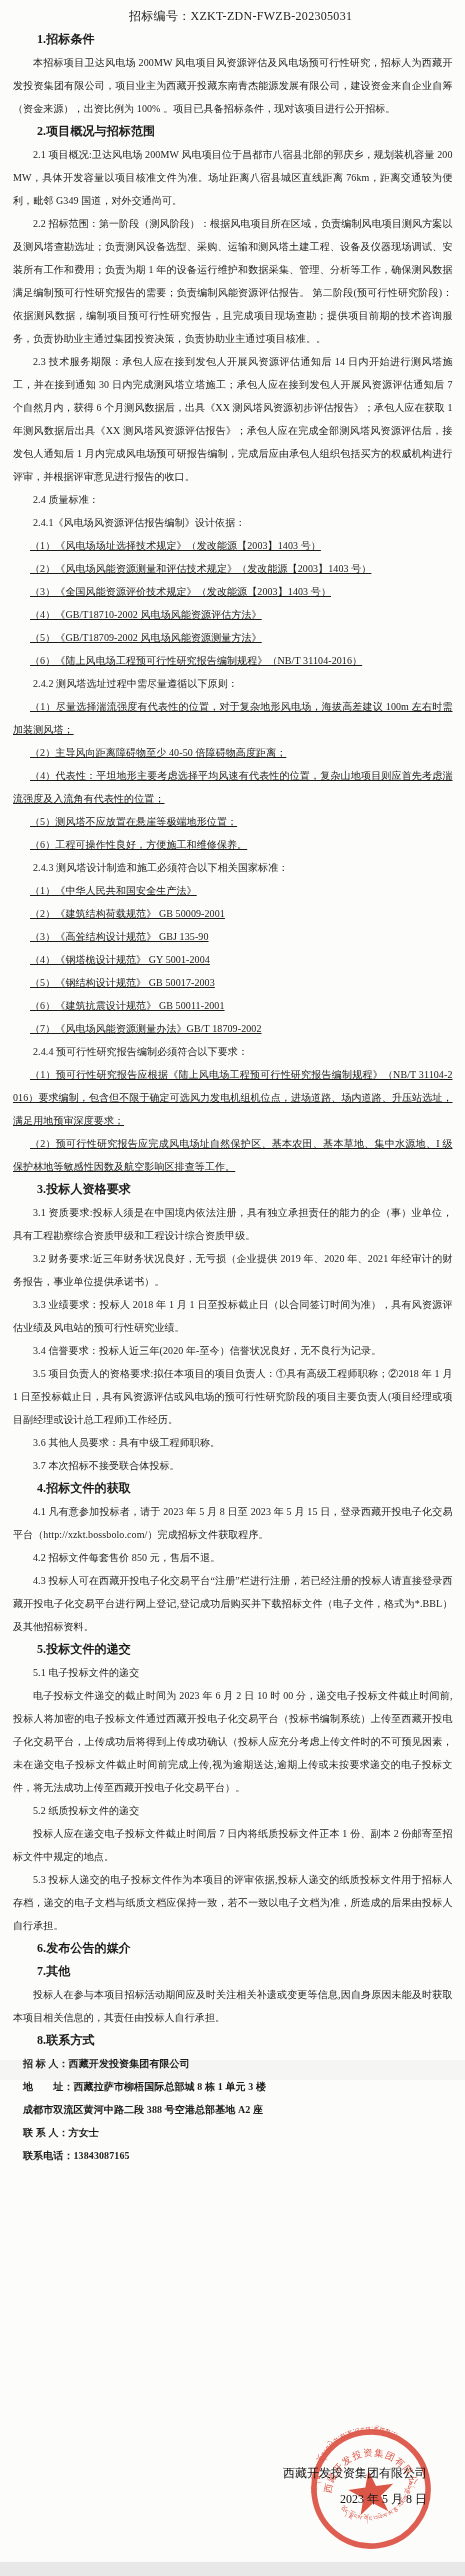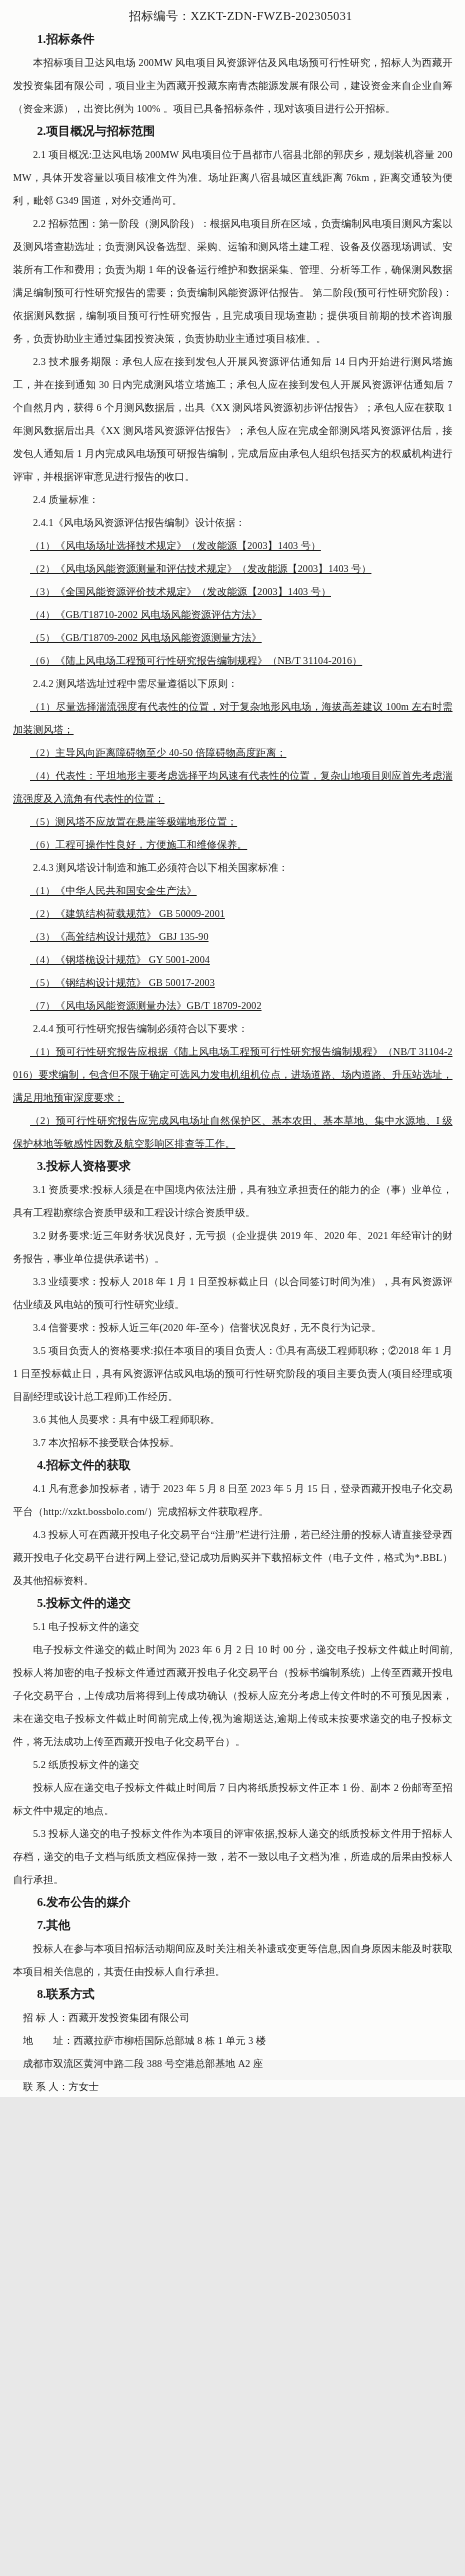--- a/index.html
+++ b/index.html
@@ -1,19 +1,19 @@
 <!DOCTYPE html>
 <html style="font-size:10.8px"><head>
 <meta charset="utf-8">
 <style>
   html,body{margin:0;padding:0;}
   body{background:#e8e8e8;}
   .page{
     position:relative;
-    width:466px;height:2097px;
+    width:466px;height:2562px;
     margin:0 auto;
     background:#fcfcfb;
     overflow:hidden;
     font-family:"Liberation Serif","DejaVu Serif",serif;
     color:#1c1c1c;
   }
   .content{
     position:relative;
     padding:5.4px 13.5px 0 13px;
   }
@@ -29,21 +29,21 @@
     font-size:10px;
     line-height:23px;
     text-align:justify;
     text-align-last:left;
     letter-spacing:0.1px;
     word-break:break-all;
   }
   .blk.h{font-weight:bold;text-indent:2em;font-size:12px;}
   .blk.p{text-indent:2em;}
   .blk.li{text-indent:1.7em;text-decoration:underline;}
-  .blk.c{text-indent:1em;text-align:right;}
+  .blk.c{text-indent:1em;text-align:right;font-weight:bold;}
   .scan-band{
     position:absolute;left:0;width:466px;height:20px;
     background:rgba(120,120,120,0.05);
     pointer-events:none;
   }
   .signature{
     position:absolute;
     top:2460px;right:39px;
     text-align:right;
     font-size:12px;
@@ -97,34 +97,36 @@
         <p class="blk li">（2）主导风向距离障碍物至少 40-50 倍障碍物高度距离；</p>
         <p class="blk li">（4）代表性：平坦地形主要考虑选择平均风速有代表性的位置，复杂山地项目则应首先考虑湍流强度及入流角有代表性的位置；</p>
         <p class="blk li">（5）测风塔不应放置在悬崖等极端地形位置；</p>
         <p class="blk li">（6）工程可操作性良好，方便施工和维修保养。</p>
         <p class="blk p">2.4.3 测风塔设计制造和施工必须符合以下相关国家标准：</p>
         <p class="blk li">（1）《中华人民共和国安全生产法》</p>
         <p class="blk li">（2）《建筑结构荷载规范》  GB 50009-2001</p>
         <p class="blk li">（3）《高耸结构设计规范》  GBJ 135-90</p>
         <p class="blk li">（4）《钢塔桅设计规范》   GY 5001-2004</p>
         <p class="blk li">（5）《钢结构设计规范》   GB 50017-2003</p>
+        <p class="blk li">（6）《建筑抗震设计规范》  GB 50011-2001</p>
         <p class="blk li">（7）《风电场风能资源测量办法》GB/T 18709-2002</p>
         <p class="blk p">2.4.4 预可行性研究报告编制必须符合以下要求：</p>
         <p class="blk li">（1）预可行性研究报告应根据《陆上风电场工程预可行性研究报告编制规程》（NB/T 31104-2016）要求编制，包含但不限于确定可选风力发电机组机位点，进场道路、场内道路、升压站选址，满足用地预审深度要求；</p>
         <p class="blk li">（2）预可行性研究报告应完成风电场址自然保护区、基本农田、基本草地、集中水源地、I 级保护林地等敏感性因数及航空影响区排查等工作。</p>
         <p class="blk h">3.投标人资格要求</p>
         <p class="blk p">3.1 资质要求:投标人须是在中国境内依法注册，具有独立承担责任的能力的企（事）业单位，具有工程勘察综合资质甲级和工程设计综合资质甲级。</p>
         <p class="blk p">3.2 财务要求:近三年财务状况良好，无亏损（企业提供 2019 年、2020 年、2021 年经审计的财务报告，事业单位提供承诺书）。</p>
         <p class="blk p">3.3 业绩要求：投标人 2018 年 1 月 1 日至投标截止日（以合同签订时间为准），具有风资源评估业绩及风电站的预可行性研究业绩。</p>
         <p class="blk p">3.4 信誉要求：投标人近三年(2020 年-至今）信誉状况良好，无不良行为记录。</p>
         <p class="blk p">3.5 项目负责人的资格要求:拟任本项目的项目负责人：①具有高级工程师职称；②2018 年 1 月 1 日至投标截止日，具有风资源评估或风电场的预可行性研究阶段的项目主要负责人(项目经理或项目副经理或设计总工程师)工作经历。</p>
         <p class="blk p">3.6 其他人员要求：具有中级工程师职称。</p>
         <p class="blk p">3.7 本次招标不接受联合体投标。</p>
         <p class="blk h">4.招标文件的获取</p>
         <p class="blk p">4.1 凡有意参加投标者，请于 2023 年 5 月 8 日至 2023 年 5 月 15 日，登录西藏开投电子化交易平台（http://xzkt.bossbolo.com/）完成招标文件获取程序。</p>
+        <p class="blk p">4.2 招标文件每套售价 850 元，售后不退。</p>
         <p class="blk p">4.3 投标人可在西藏开投电子化交易平台“注册”栏进行注册，若已经注册的投标人请直接登录西藏开投电子化交易平台进行网上登记,登记成功后购买并下载招标文件（电子文件，格式为*.BBL）及其他招标资料。</p>
         <p class="blk h">5.投标文件的递交</p>
         <p class="blk p">5.1 电子投标文件的递交</p>
         <p class="blk p">电子投标文件递交的截止时间为 2023 年 6 月 2 日 10 时 00 分，递交电子投标文件截止时间前,投标人将加密的电子投标文件通过西藏开投电子化交易平台（投标书编制系统）上传至西藏开投电子化交易平台，上传成功后将得到上传成功确认（投标人应充分考虑上传文件时的不可预见因素，未在递交电子投标文件截止时间前完成上传,视为逾期送达,逾期上传或未按要求递交的电子投标文件，将无法成功上传至西藏开投电子化交易平台）。</p>
         <p class="blk p">5.2 纸质投标文件的递交</p>
         <p class="blk p">投标人应在递交电子投标文件截止时间后 7 日内将纸质投标文件正本 1 份、副本 2 份邮寄至招标文件中规定的地点。</p>
         <p class="blk p">5.3 投标人递交的电子投标文件作为本项目的评审依据,投标人递交的纸质投标文件用于招标人存档，递交的电子文档与纸质文档应保持一致，若不一致以电子文档为准，所造成的后果由投标人自行承担。</p>
         <p class="blk h">6.发布公告的媒介</p>
         <p class="blk h">7.其他</p>
         <p class="blk p">投标人在参与本项目招标活动期间应及时关注相关补遗或变更等信息,因自身原因未能及时获取本项目相关信息的，其责任由投标人自行承担。</p>

